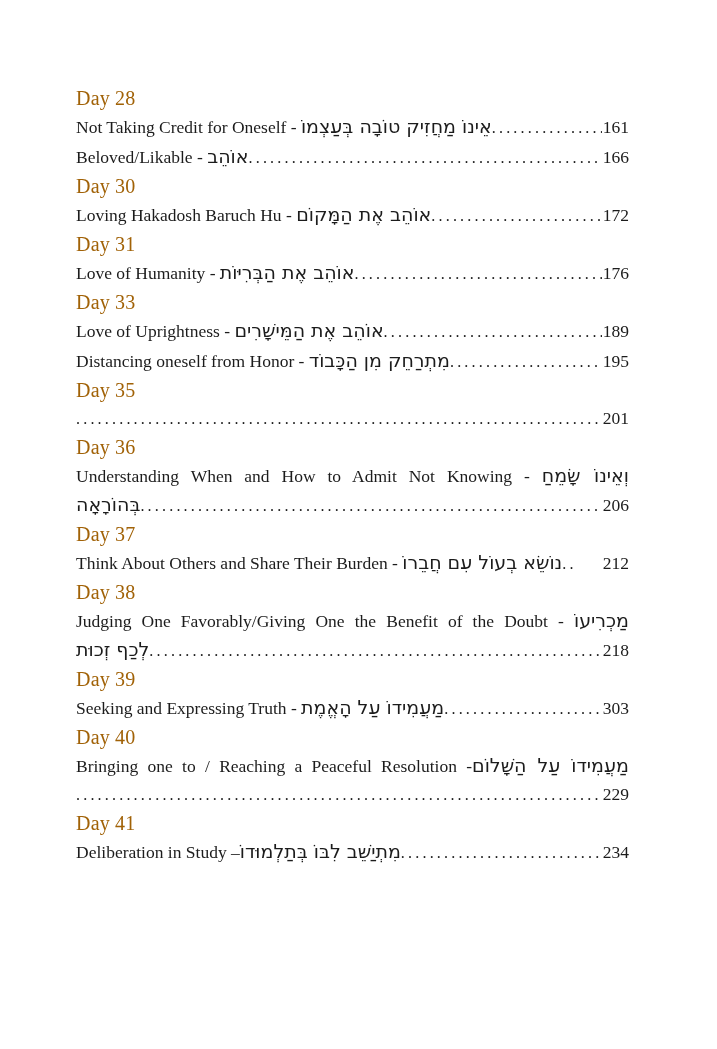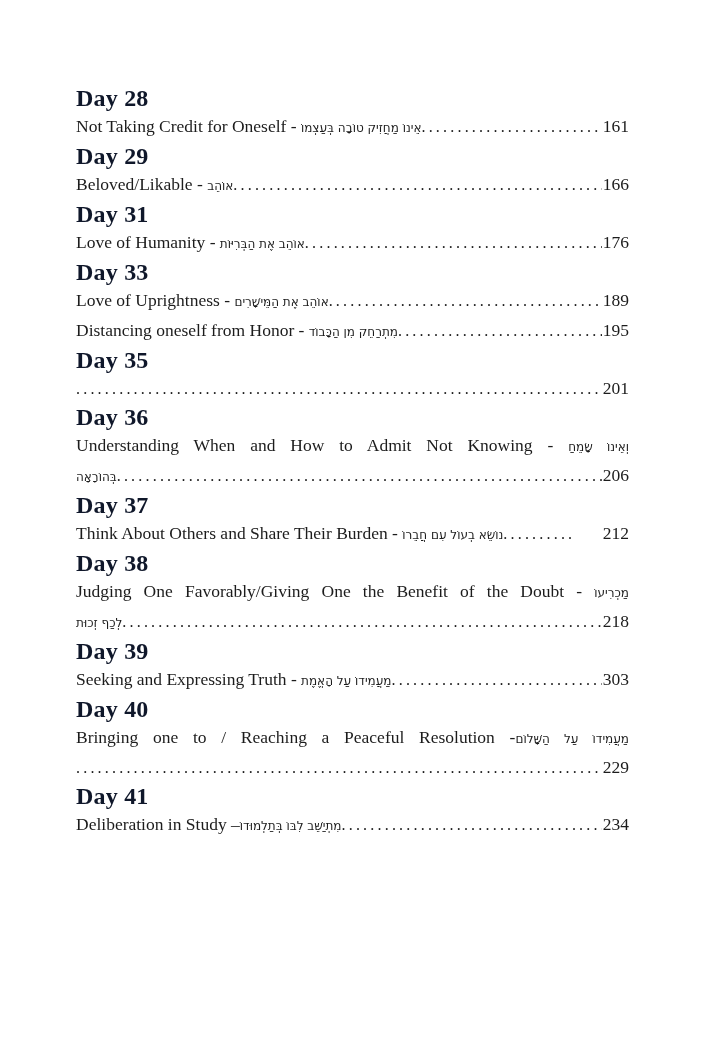--- a/index.html
+++ b/index.html
@@ -4,31 +4,31 @@
 <title>Table of Contents</title>
 <style>
   html,body{margin:0;padding:0}
   body{
     width:717px;height:1049px;background:#ffffff;overflow:hidden;
     font-family:"Liberation Serif","DejaVu Serif",serif;
   }
   .page{position:relative;width:717px;height:1049px;background:#ffffff}
   .toc{position:absolute;left:76px;top:84px;width:553px}
   .day{
-    font-weight:700;font-size:24px;line-height:28px;color:#0f172a;
+    font-weight:400;font-size:20px;line-height:28px;color:#a16207;
     letter-spacing:.2px;
   }
   .line{
     display:flex;align-items:baseline;
     font-size:17.5px;line-height:28px;color:#1c1c1c;
   }
   .txt{white-space:nowrap}
   .he{
     font-family:"DejaVu Serif","DejaVu Sans",sans-serif;
-    font-size:12px;
+    font-size:19px;
   }
   .leader{flex:1 1 auto;min-width:0;overflow:hidden;white-space:nowrap}
   .leader::after{
     content:"..........................................................................................................................................................................";
     letter-spacing:3.2px;font-size:16px;color:#1c1c1c;
   }
   .pagenum{white-space:nowrap;padding-left:1px}
   .pagenum.gap{margin-left:26px}
   
   .line.just{display:block;text-align:justify;text-align-last:justify}
@@ -41,25 +41,32 @@
   <div class="toc">
       <div class="entry">
     <div class="day">Day 28</div>
   <div class="line">
           <span class="txt"><span class="en">Not Taking Credit for Oneself</span><span class="sep"> - </span><span class="he" dir="rtl">אֵינוֹ מַחֲזִיק טוֹבָה בְּעַצְמוֹ</span></span>
           <span class="leader"></span>
           <span class="pagenum">161</span>
         </div>
       </div>
       <div class="entry">
-    <div class="day">Day 29</div>
   <div class="line">
           <span class="txt"><span class="en">Beloved/Likable</span><span class="sep"> - </span><span class="he" dir="rtl">אוֹהֵב</span></span>
           <span class="leader"></span>
           <span class="pagenum">166</span>
+        </div>
+      </div>
+      <div class="entry">
+    <div class="day">Day 30</div>
+  <div class="line">
+          <span class="txt"><span class="en">Loving Hakadosh Baruch Hu</span><span class="sep"> - </span><span class="he" dir="rtl">אוֹהֵב אֶת הַמָּקוֹם</span></span>
+          <span class="leader"></span>
+          <span class="pagenum">172</span>
         </div>
       </div>
       <div class="entry">
     <div class="day">Day 31</div>
   <div class="line">
           <span class="txt"><span class="en">Love of Humanity</span><span class="sep"> - </span><span class="he" dir="rtl">אוֹהֵב אֶת הַבְּרִיּוֹת</span></span>
           <span class="leader"></span>
           <span class="pagenum">176</span>
         </div>
       </div>

